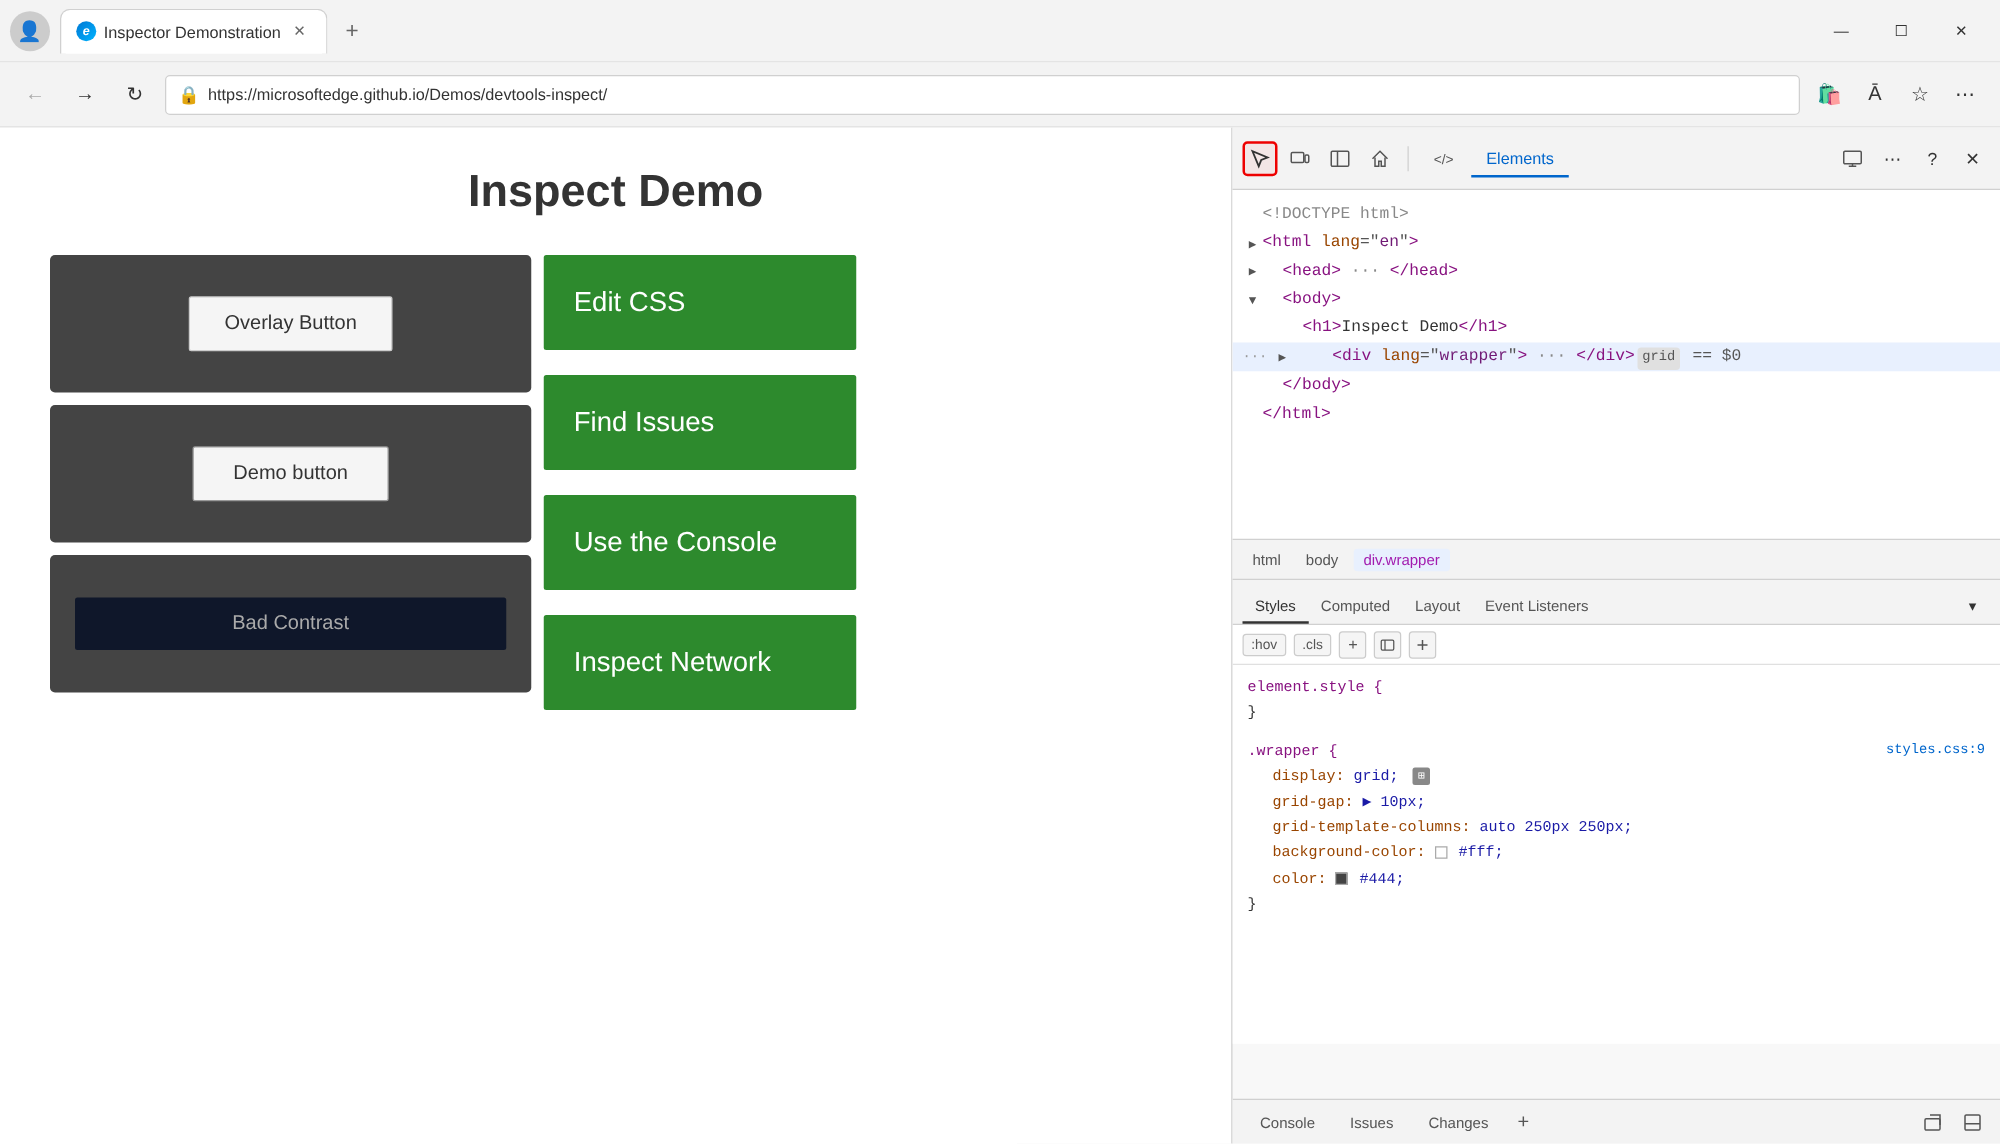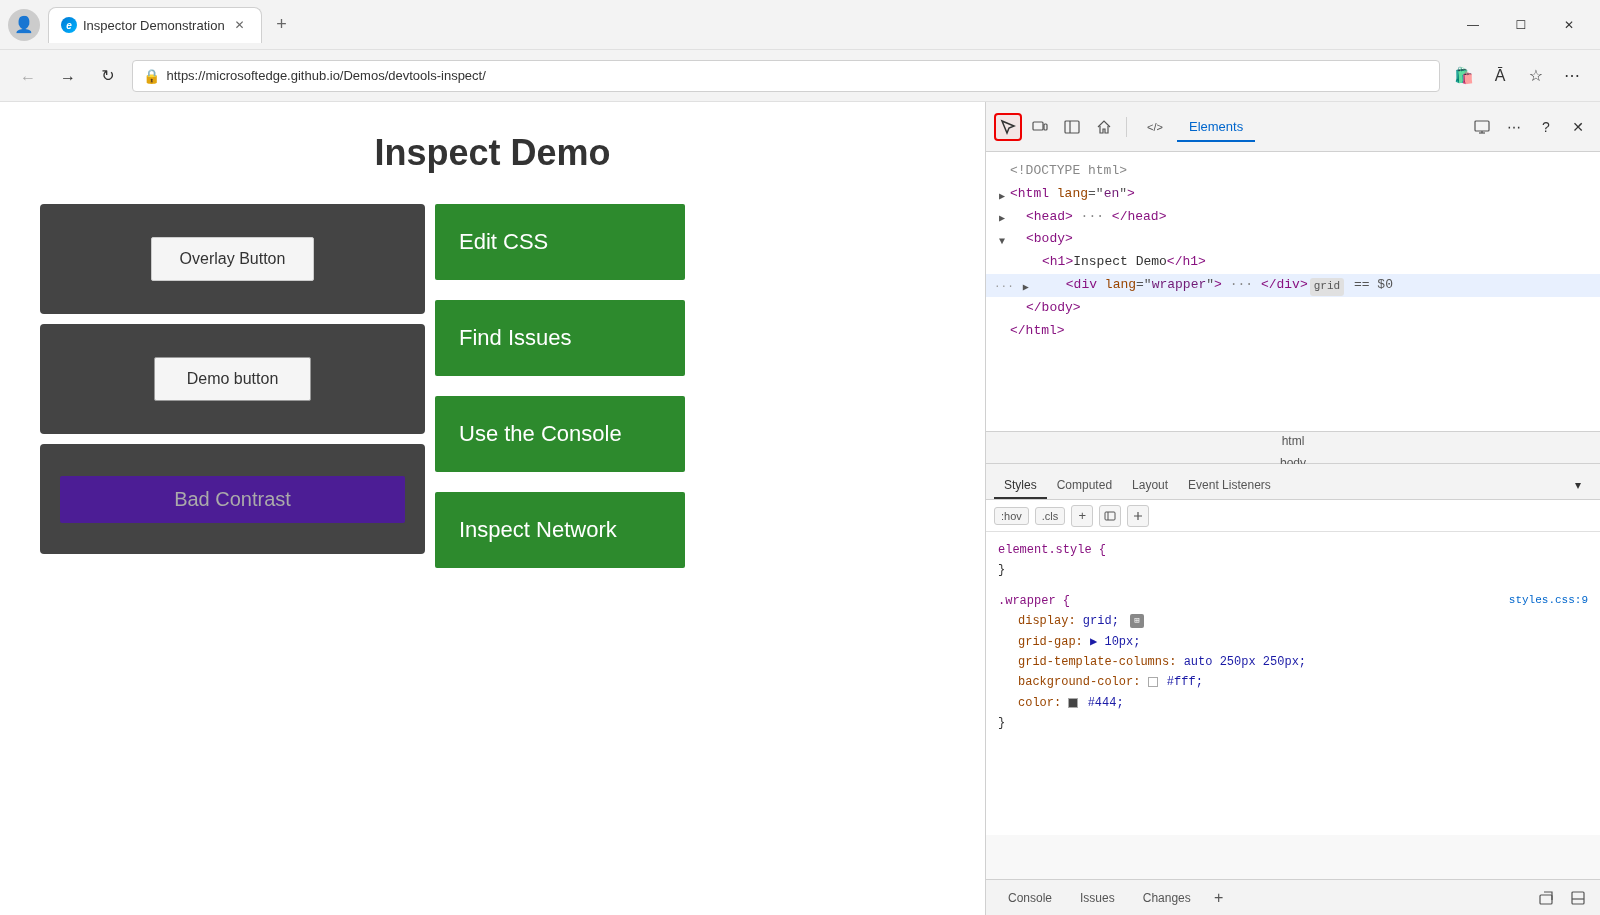--- a/index.html
+++ b/index.html
@@ -36,21 +36,21 @@
 
     
     .webpage { flex: 1; background: #fff; padding: 30px 40px; overflow: auto; }
     .page-heading { text-align: center; font-size: 36px; font-weight: bold; color: #333; margin-bottom: 30px; }
     .demo-grid { display: grid; grid-template-columns: auto 250px 250px; gap: 10px; background: #fff; }
     .left-panel { display: flex; flex-direction: column; gap: 10px; min-width: 380px; }
     .demo-card { background: #444; border-radius: 4px; padding: 20px; display: flex; align-items: center; justify-content: center; min-height: 110px; }
     .demo-card.bad-contrast { background: #444; }
     .overlay-btn { background: #f5f5f5; border: 1px solid #ccc; padding: 12px 28px; font-size: 16px; color: #333; cursor: pointer; border-radius: 2px; }
     .demo-btn { background: #f5f5f5; border: 1px solid #999; padding: 12px 32px; font-size: 16px; color: #333; cursor: pointer; border-radius: 2px; font-weight: 500; }
-    .bad-contrast-btn { background: #4c1d95; border: none; padding: 12px 80px; font-size: 20px; color: #aaa; cursor: pointer; border-radius: 2px; width: 100%; }
+    .bad-contrast-btn { background: #0f172a; border: none; padding: 12px 80px; font-size: 16px; color: #aaa; cursor: pointer; border-radius: 2px; width: 100%; }
     .green-btn { background: #2d8a2d; border: none; padding: 0 24px; font-size: 22px; font-weight: 400; color: #fff; cursor: pointer; width: 250px; height: 76px; text-align: left; display: flex; align-items: center; border-radius: 2px; }
     .green-btn + .green-btn { margin-top: 10px; }
     .green-btns-col { display: flex; flex-direction: column; gap: 10px; }
 
     
     .devtools { width: 615px; background: #f8f8f8; border-left: 1px solid #d0d0d0; display: flex; flex-direction: column; }
 
     
     .devtools-toolbar { height: 50px; background: #f3f3f3; display: flex; align-items: center; padding: 0 8px; border-bottom: 1px solid #d0d0d0; gap: 4px; }
     .dt-icon { width: 28px; height: 28px; display: flex; align-items: center; justify-content: center; border-radius: 4px; cursor: pointer; font-size: 14px; color: #333; }
@@ -71,21 +71,21 @@
     .html-attr-val { color: #701a75; }
     .html-text { color: #333; }
     .html-comment { color: #888; }
     .html-badge { background: #e0e0e0; border-radius: 3px; padding: 0 4px; font-size: 11px; color: #555; margin: 0 2px; }
     .html-eq { color: #555; }
     .html-dollar { color: #555; }
     .html-dots { color: #888; }
     .line-dots { color: #999; margin-right: 4px; font-size: 11px; }
 
     
-    .devtools-breadcrumb { height: 32px; background: #f3f3f3; display: flex; align-items: center; padding: 0 8px; gap: 4px; border-bottom: 1px solid #d0d0d0; flex-direction: column; }
+    .devtools-breadcrumb { height: 32px; background: #f3f3f3; display: flex; align-items: center; padding: 0 8px; gap: 4px; border-bottom: 1px solid #d0d0d0; }
     .breadcrumb-item { padding: 2px 8px; font-size: 12px; color: #555; cursor: pointer; border-radius: 3px; }
     .breadcrumb-item.active { background: #e8f0fe; color: #a21caf; border-radius: 3px; }
 
     
     .devtools-styles { flex: 1; display: flex; flex-direction: column; overflow: hidden; }
     .styles-tabs { height: 36px; background: #f3f3f3; display: flex; align-items: flex-end; padding: 0 8px; border-bottom: 1px solid #d0d0d0; }
     .styles-tab { padding: 5px 10px; font-size: 12px; color: #555; cursor: pointer; border-bottom: 2px solid transparent; }
     .styles-tab.active { color: #333; border-bottom: 2px solid #333; font-weight: 500; }
     .styles-filter { height: 32px; background: #fff; display: flex; align-items: center; padding: 0 8px; gap: 6px; border-bottom: 1px solid #e0e0e0; }
     .filter-input { flex: 1; border: none; outline: none; font-size: 12px; color: #333; background: transparent; }

